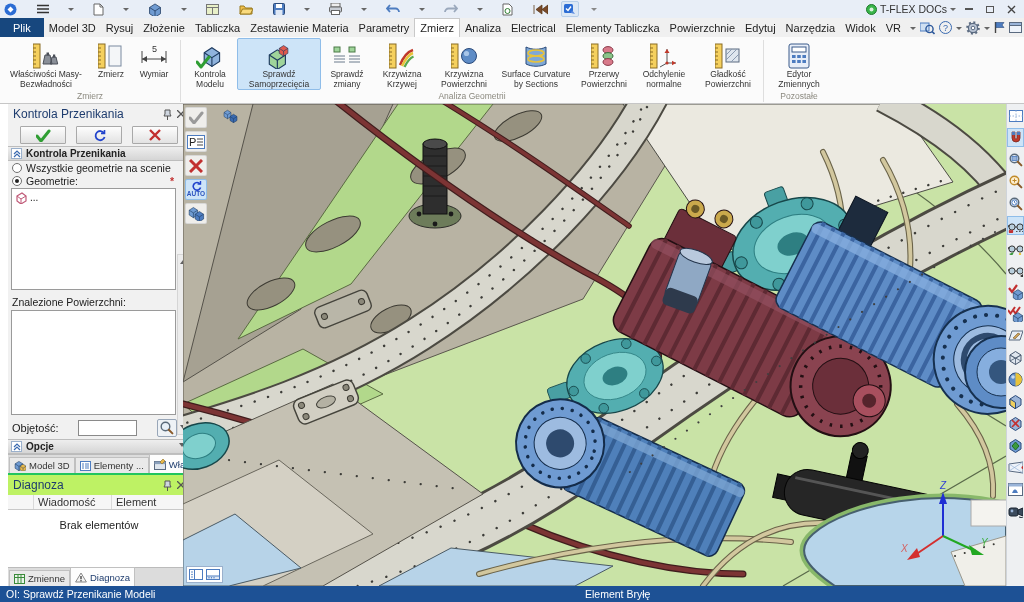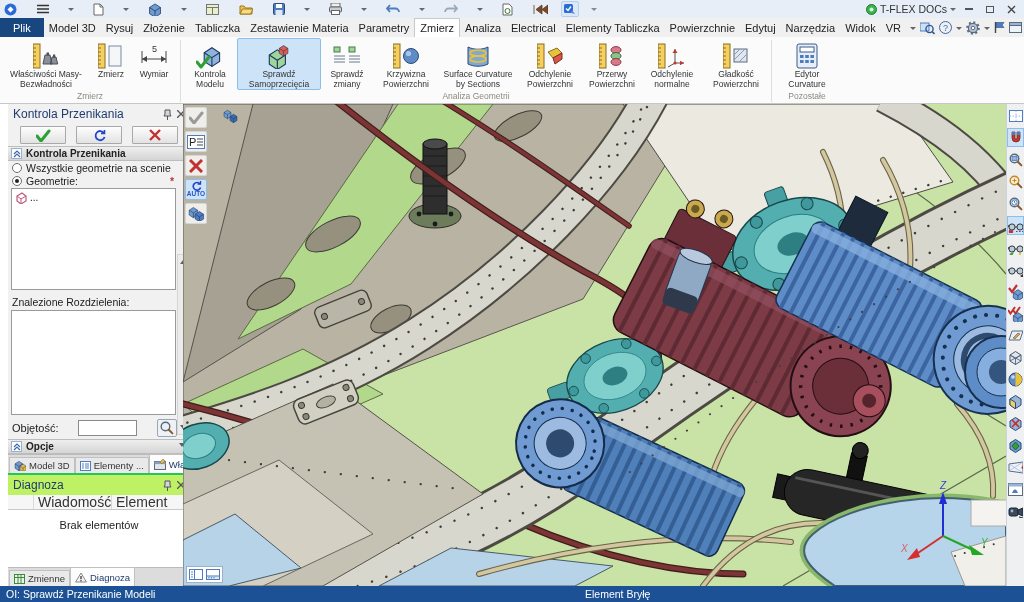--- a/index.html
+++ b/index.html
@@ -47,21 +47,21 @@
 .volrow{display:flex;align-items:center;gap:20px;padding:2px 13px 2px 4px;height:22px}
 .volinput{flex:1;height:16px;border:1px solid #8a8a8a;background:#fff;min-width:0}
 .volbtn{width:20px;height:18px;border:1px solid #98a6b8;background:#eef2f6;display:flex;align-items:center;justify-content:center;border-radius:2px;flex:none}
 .ptabs{height:19px;display:flex;align-items:flex-end;background:#dcdcdc;border-top:1px solid #bbb;padding-left:1px}
 .ptab{display:flex;align-items:center;gap:3px;padding:0 4px;height:16px;font-size:9.5px;border:1px solid #c0c0c0;border-bottom:none;background:#e9e9e9;color:#333;white-space:nowrap}
 .ptab.active{background:#fdfdfd;height:19px;color:#1e3c6e}
 .scrollcol{position:absolute;right:1px;top:150px;bottom:38px;width:12px;background:#ececec;border:1px solid #d5d5d5;display:flex;flex-direction:column;align-items:center;justify-content:space-between;padding:2px 0}
 .tri-up{width:0;height:0;border:3px solid transparent;border-bottom:4px solid #606060}
 .tri-dn{width:0;height:0;border:3px solid transparent;border-top:4px solid #606060}
 .panel2{flex:1;display:flex;flex-direction:column;border-top:2px solid #22c55e;background:#bef264}
-.dcols{height:15px;display:flex;background:#f6f6f6;border-bottom:1px solid #c9c9c9;font-size:14px;color:#333}
+.dcols{height:15px;display:flex;background:#f6f6f6;border-bottom:1px solid #c9c9c9;font-size:11px;color:#333}
 .dcol{border-right:1px solid #d9d9d9;display:flex;align-items:center;padding:0 4px}
 .dbody{flex:1;background:#fff;display:flex;justify-content:center;padding-top:9px;font-size:11px;color:#222}
 .viewport{position:absolute;top:104px;left:183px;right:18px;bottom:16px;background:#c9e3a6;overflow:hidden}
 .minibar{position:absolute;top:3px;left:2px;display:flex;flex-direction:column;gap:3px;z-index:5}
 .mtbtn{width:22px;height:21px;background:rgba(248,248,248,.85);display:flex;flex-direction:column;align-items:center;justify-content:center;border-radius:2px;border:1px solid rgba(200,200,200,.6)}
 .mtbtn.hl{background:#cde4f8;border-color:#8fbde9}
 .autolbl{font-size:6.5px;color:#2a52be;font-weight:bold;line-height:1}
 .cursor-ic{position:absolute;top:5px;left:40px;z-index:5}
 .vpsplit{position:absolute;left:3px;bottom:3px;display:flex;gap:3px;background:#fff;border:1px solid #9ab0cc;padding:2px;z-index:5}
 .rtool{position:absolute;top:104px;right:0;width:18px;bottom:16px;background:#eef0f2;border-left:1px solid #cfd4da;display:flex;flex-direction:column;align-items:center;padding-top:2px;gap:3px}
@@ -331,49 +331,50 @@
       <div class="rbtn" style="width:52px">
         <span class="ric">
             <svg width="28" height="24">
               <rect x="1" y="3" width="6" height="5" fill="#9fd49a" stroke="#4a7a46"></rect>
               <rect x="16" y="3" width="6" height="5" fill="#9fd49a" stroke="#4a7a46"></rect>
               <path d="M1 12h11M1 15h11M1 18h11M16 12h11M16 15h11M16 18h11" stroke="#6a7a8c"></path>
             </svg>
           </span>
         <span>Sprawdź zmiany</span>
       </div>
+      <div class="rbtn" style="width:58px">
+        <span class="ric">
+            <svg width="26" height="26">
+              <use href="#ric-ruler"></use>
+              <path d="M11 22c4-10 10-14 13-15" stroke="#c0392b" stroke-width="2.4" fill="none"></path>
+              <path d="M13 23c4-8 8-12 11-13" stroke="#e8c33a" stroke-width="2.4" fill="none"></path>
+              <path d="M15.5 24c3-6 6.5-9.5 9-10.5" stroke="#5aa84e" stroke-width="2.4" fill="none"></path>
+            </svg>
+          </span>
+        <span>Krzywizna Krzywej</span>
+      </div>
       <div class="rbtn" style="width:66px">
         <span class="ric">
             <svg width="26" height="26">
               <use href="#ric-ruler"></use>
               <circle cx="18" cy="13" r="7.5" fill="#5e8cc6" stroke="#2a4a7a"></circle>
               <circle cx="15.5" cy="10.5" r="2.6" fill="#a9c6e8"></circle>
             </svg>
           </span>
         <span>Krzywizna Powierzchni</span>
       </div>
       <div class="rbtn" style="width:78px">
         <span class="ric">
             <svg width="28" height="26">
               <path d="M4 4c6 3 14 3 20 0v17c-6 3-14 3-20 0z" fill="#7fa8d6" stroke="#2a4a7a"></path>
               <ellipse cx="14" cy="10" rx="8" ry="3" fill="none" stroke="#e8c33a" stroke-width="1.6"></ellipse>
               <ellipse cx="14" cy="16" rx="8" ry="3" fill="none" stroke="#e8c33a" stroke-width="1.6"></ellipse>
             </svg>
           </span>
         <span>Surface Curvature by Sections</span>
-      </div>
-      <div class="rbtn" style="width:66px">
-        <span class="ric">
-            <svg width="26" height="26">
-              <use href="#ric-ruler"></use>
-              <path d="M11 9l9-4 5 5-9 5z" fill="#e8c33a" stroke="#8a6d25"></path>
-              <path d="M16 15l9-5v6l-7 5z" fill="#d8574a" stroke="#7a2a22"></path>
-            </svg>
-          </span>
-        <span>Odchylenie Powierzchni</span>
       </div>
       <div class="rbtn" style="width:58px">
         <span class="ric">
             <svg width="26" height="26">
               <use href="#ric-ruler"></use>
               <ellipse cx="17" cy="7" rx="5" ry="3.4" fill="#d87a8a" stroke="#8a3a4a"></ellipse>
               <ellipse cx="17" cy="13" rx="5" ry="3.4" fill="#8ac48a" stroke="#3a6a3a"></ellipse>
               <ellipse cx="17" cy="19" rx="5" ry="3.4" fill="#d87a8a" stroke="#8a3a4a"></ellipse>
             </svg>
           </span>
@@ -414,21 +415,21 @@
               <g fill="#4d7cc0">
                 <rect x="4" y="12" width="3.6" height="3"></rect>
                 <rect x="9.2" y="12" width="3.6" height="3"></rect>
                 <rect x="14.4" y="12" width="3.6" height="3"></rect>
                 <rect x="4" y="17" width="3.6" height="3"></rect>
                 <rect x="9.2" y="17" width="3.6" height="3"></rect>
                 <rect x="14.4" y="17" width="3.6" height="3"></rect>
               </g>
             </svg>
           </span>
-        <span>Edytor Curvature</span>
+        <span>Edytor Zmiennych</span>
       </div>
     </div>
     <div class="rlabel">Pozostałe</div>
   </div>
 </div>
 
 <div class="leftcol">
 
   <div class="panel1">
     <div class="phead">
@@ -482,21 +483,21 @@
     </div>
     <div class="listbox" style="max-height:102px">
       <div class="cubeitem">
         <svg width="13" height="13">
             <path d="M2 5l5-3 4 3v5l-5 3-4-3z" fill="none" stroke="#c05a78" stroke-width="1.2"></path>
             <path d="M2 5l4 3 5-3M6 8v5" fill="none" stroke="#c05a78" stroke-width="1"></path>
           </svg>
         <span>...</span>
       </div>
     </div>
-    <div class="flabel">Znalezione Rozdzielenia:</div>
+    <div class="flabel">Znalezione Powierzchni:</div>
     <div class="listbox"></div>
     <div class="volrow">
       <span>Objętość:</span>
       <input class="volinput" value="" style="">
       <span class="volbtn">
           <svg width="14" height="14">
             <use href="#ric-mag"></use>
           </svg>
         </span>
     </div>

